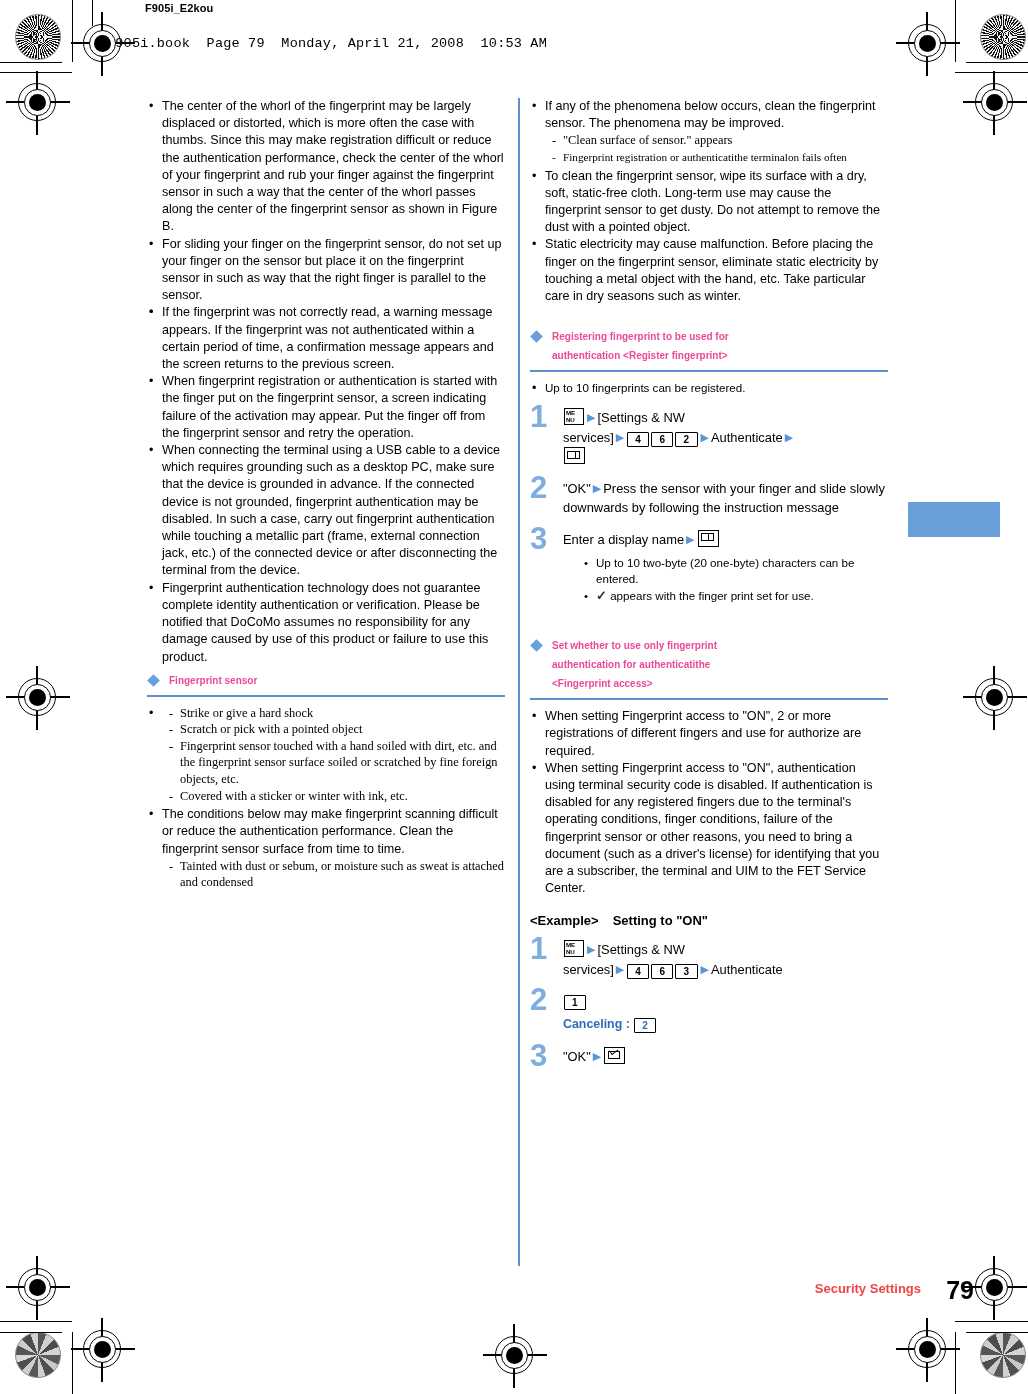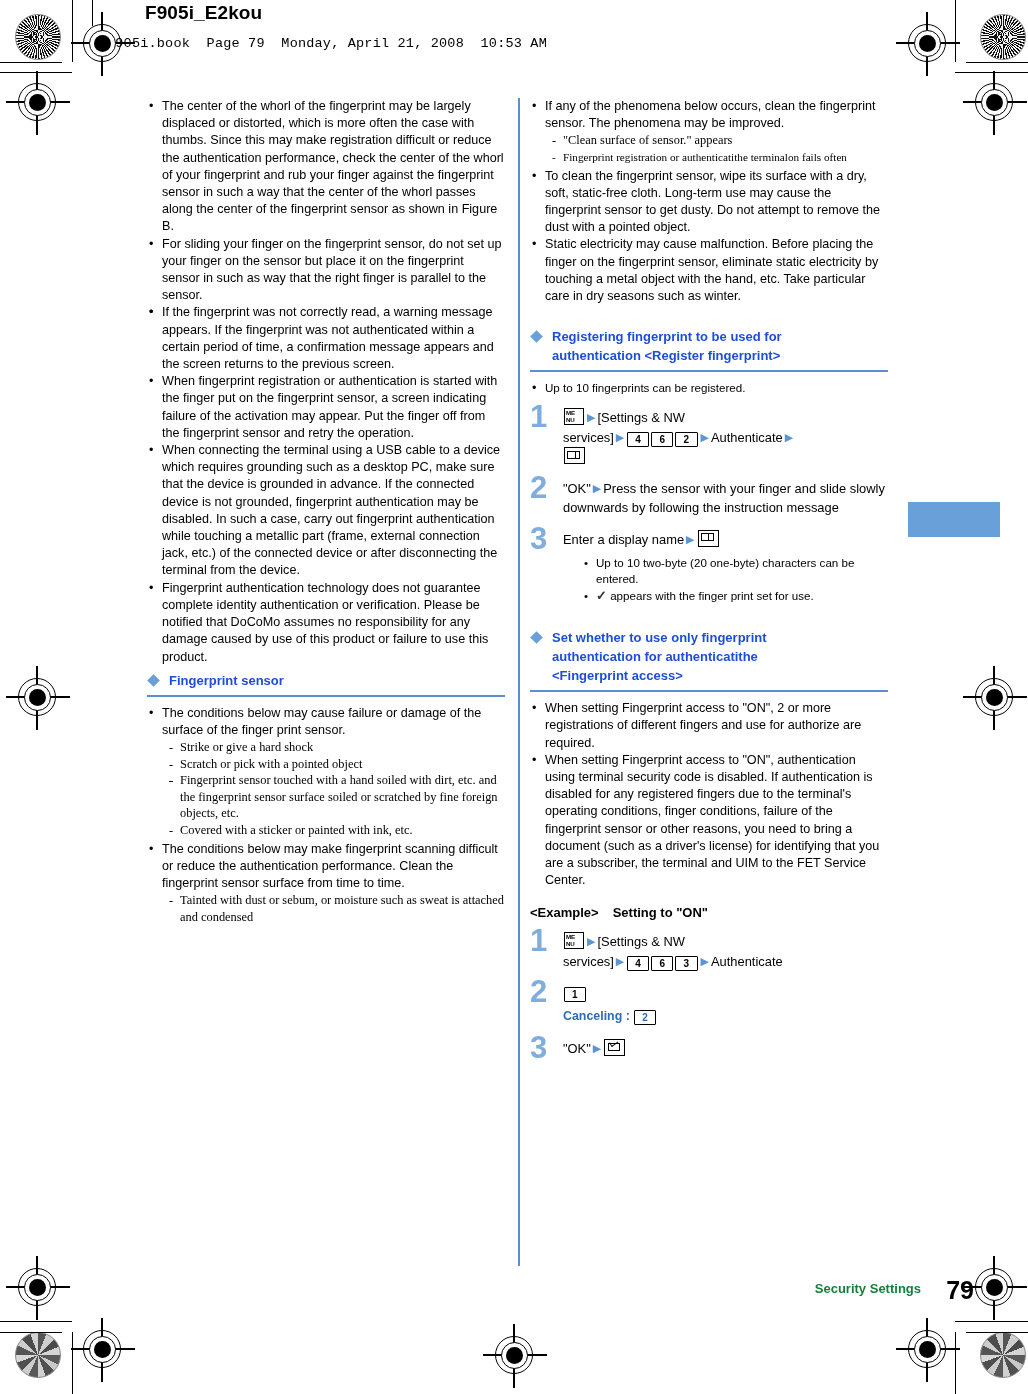--- a/index.html
+++ b/index.html
@@ -72,21 +72,21 @@
                      #555 270deg 295deg, #cdcdcd 295deg 315deg,
                      #4c4c4c 315deg 340deg, #d2d2d2 340deg 360deg);
   }
 
   .crop-line { position: absolute; background: #000; }
 
   
   .doc-code {
     position: absolute;
     left: 145px; top: 2px;
-    font-size: 19px;
+    font-size: 11px;
     font-weight: bold;
     letter-spacing: 0.1px;
   }
   .book-line {
     position: absolute;
     left: 107px; top: 36px;
     font-family: "Liberation Mono", monospace;
     font-size: 13.5px;
     letter-spacing: 0.2px;
     white-space: pre;
@@ -163,22 +163,22 @@
   .section-head .diamond {
     position: absolute;
     left: 2px;
     top: 5px;
     width: 9px;
     height: 9px;
     background: #6aa0da;
     transform: rotate(45deg);
   }
   .section-head .htext {
-    color: #1d4ed8;
-    font-size: 13px;
+    color: #ec4899;
+    font-size: 10px;
     font-weight: bold;
     line-height: 19px;
     display: block;
   }
   .section-rule {
     margin-top: 5px;
     margin-bottom: 8px;
     height: 2px;
     background: #5b90cc;
     width: 100%;
@@ -339,21 +339,21 @@
     font-size: 12.4px;
     font-weight: bold;
     margin-top: 6px;
   }
 
   
   .footer-label {
     position: absolute;
     right: 107px;
     bottom: 98px;
-    color: #15803d;
+    color: #ef4444;
     font-size: 13px;
     font-weight: bold;
   }
   .page-number {
     position: absolute;
     right: 54px;
     bottom: 89px;
     font-size: 25px;
     font-weight: bold;
     color: #000;
@@ -456,28 +456,28 @@
     <li><span class="bdot">•</span><span>Fingerprint authentication technology does not guarantee complete identity authentication or verification. Please be notified that DoCoMo assumes no responsibility for any damage caused by use of this product or failure to use this product.</span></li>
   </ul>
 
   <div class="section-head">
     <span class="diamond"></span>
     <span class="htext">Fingerprint sensor</span>
   </div>
   <div class="section-rule"></div>
 
   <ul class="bullets">
-    <li><span class="bdot">•</span><span>The conditions below may cause failure or damage of the surface of the finger print sensor.</span></li>
+    <li><span class="bdot">•</span></li>
   </ul>
   <ul class="dashes">
     <li><span class="ddash">-</span><span>Strike or give a hard shock</span></li>
     <li><span class="ddash">-</span><span>Scratch or pick with a pointed object</span></li>
     <li><span class="ddash">-</span></li>
     <li><span class="ddash">-</span><span>Fingerprint sensor touched with a hand soiled with dirt, etc. and the fingerprint sensor surface soiled or scratched by fine foreign objects, etc.</span></li>
-    <li><span class="ddash">-</span><span>Covered with a sticker or painted with ink, etc.</span></li>
+    <li><span class="ddash">-</span><span>Covered with a sticker or winter with ink, etc.</span></li>
   </ul>
 
   <ul class="bullets" style="margin-top:2px;">
     <li><span class="bdot">•</span><span>The conditions below may make fingerprint scanning difficult or reduce the authentication performance. Clean the fingerprint sensor surface from time to time.</span></li>
   </ul>
   <ul class="dashes">
     <li><span class="ddash">-</span><span>Tainted with dust or sebum, or moisture such as sweat is attached and condensed</span></li>
   </ul>
 
 </div>
@@ -519,21 +519,21 @@
 
   <div class="step">
     <span class="num">3</span>
     <span class="stext"><span>Enter a display name</span><span class="arrow">▶</span><span class="bookkey"></span></span>
     <ul class="sublist">
       <li><span class="bdot">•</span><span>Up to 10 two-byte (20 one-byte) characters can be entered.</span></li>
       <li><span class="bdot">•</span><span class="checkglyph">✓</span> <span>appears with the finger print set for use.</span></li>
     </ul>
   </div>
 
-  <div class="section-head" style="margin-top:24px;">
+  <div class="section-head" style="margin-top:32px;">
     <span class="diamond"></span>
     <span class="htext">Set whether to use only fingerprint</span>
     <span class="htext">authentication for authenticatithe</span>
     <span class="htext">&lt;Fingerprint access&gt;</span>
   </div>
   <div class="section-rule"></div>
 
   <ul class="bullets">
     <li><span class="bdot">•</span><span>When setting Fingerprint access to "ON", 2 or more registrations of different fingers and use for authorize are required.</span></li>
     <li><span class="bdot">•</span><span>When setting Fingerprint access to "ON", authentication using terminal security code is disabled. If authentication is disabled for any registered fingers due to the terminal's operating conditions, finger conditions, failure of the fingerprint sensor or other reasons, you need to bring a document (such as a driver's license) for identifying that you are a subscriber, the terminal and UIM to the FET Service Center.</span></li>

